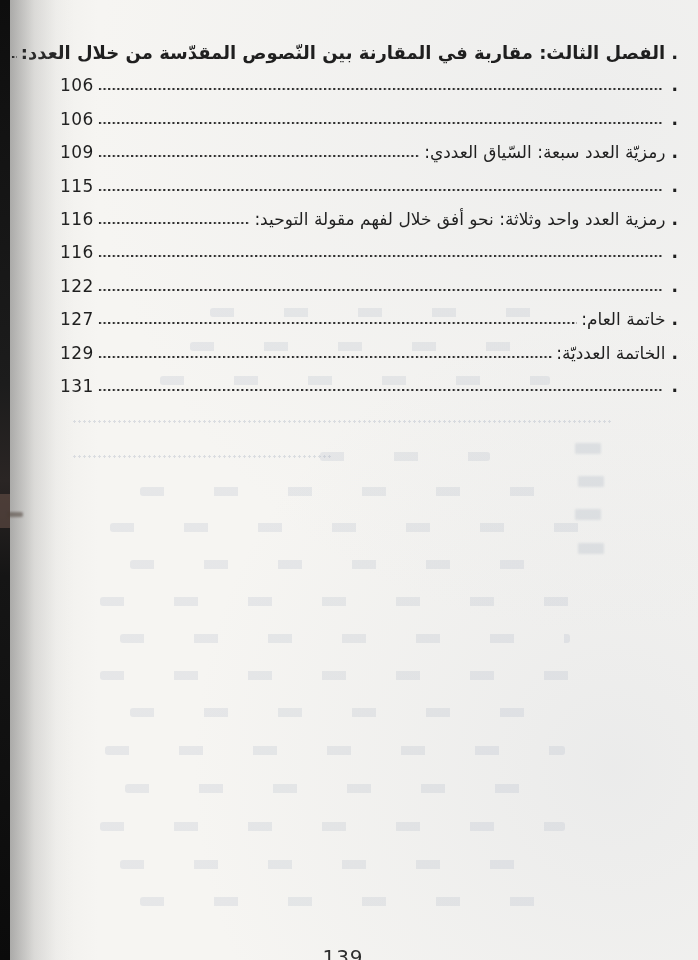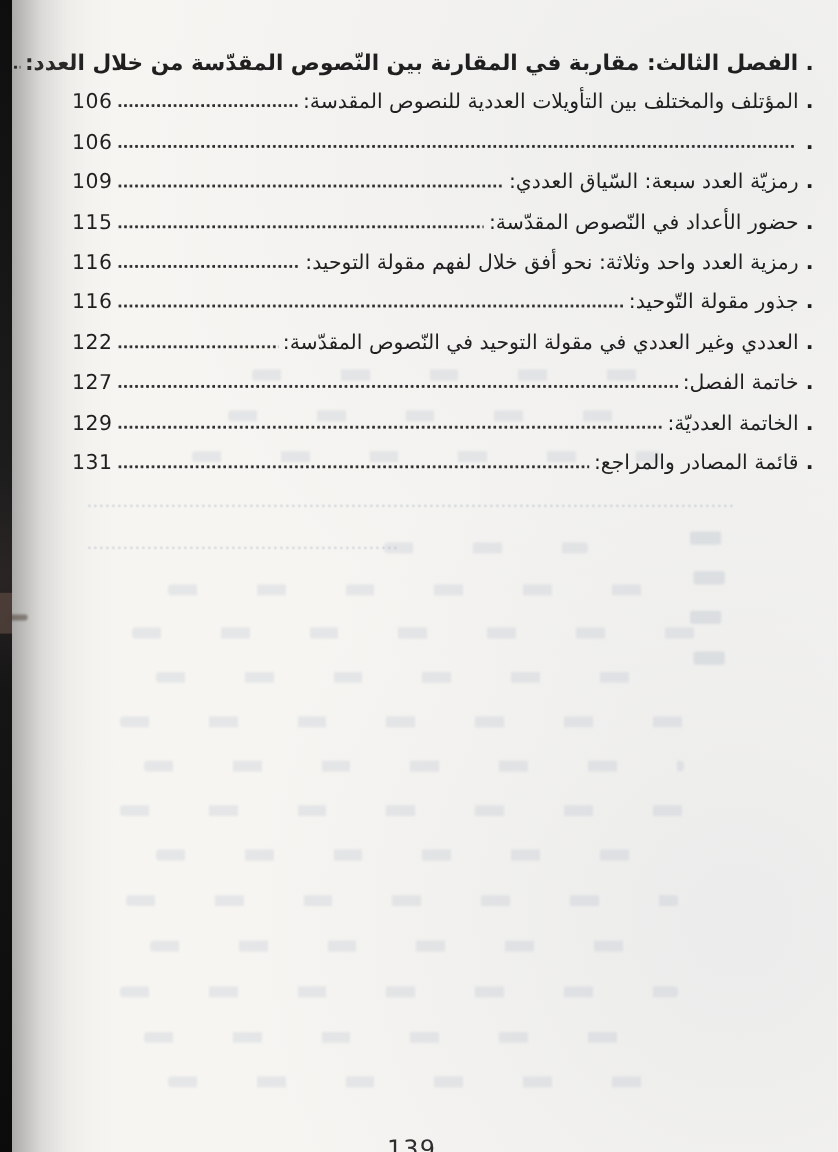--- a/index.html
+++ b/index.html
@@ -81,74 +81,69 @@
 
   <div class="toc" dir="rtl">
       <div class="row heading">
     <span class="bullet">.</span>
     <span class="title">الفصل الثالث: مقاربة في المقارنة بين النّصوص المقدّسة من خلال العدد:</span>
     <span class="leader"></span>
     <span class="num">105</span>
   </div>
       <div class="row">
     <span class="bullet">.</span>
-    <span class="title">المؤتلف والمختلف بين التأويلات العددية للنصوص المقدسة:</span>
     <span class="leader"></span>
     <span class="num">106</span>
   </div>
       <div class="row">
     <span class="bullet">.</span>
     <span class="leader"></span>
     <span class="num">106</span>
   </div>
       <div class="row">
     <span class="bullet">.</span>
     <span class="title">رمزيّة العدد سبعة: السّياق العددي:</span>
     <span class="leader"></span>
     <span class="num">109</span>
   </div>
       <div class="row">
     <span class="bullet">.</span>
-    <span class="title">حضور الأعداد في النّصوص المقدّسة:</span>
     <span class="leader"></span>
     <span class="num">115</span>
   </div>
       <div class="row">
     <span class="bullet">.</span>
     <span class="title">رمزية العدد واحد وثلاثة: نحو أفق خلال لفهم مقولة التوحيد:</span>
     <span class="leader"></span>
     <span class="num">116</span>
   </div>
       <div class="row">
     <span class="bullet">.</span>
-    <span class="title">جذور مقولة التّوحيد:</span>
     <span class="leader"></span>
     <span class="num">116</span>
   </div>
       <div class="row">
     <span class="bullet">.</span>
-    <span class="title">العددي وغير العددي في مقولة التوحيد في النّصوص المقدّسة:</span>
     <span class="leader"></span>
     <span class="num">122</span>
   </div>
       <div class="row">
     <span class="bullet">.</span>
-    <span class="title">خاتمة الفصل:</span>
+    <span class="title">خاتمة العام:</span>
     <span class="leader"></span>
     <span class="num">127</span>
   </div>
       <div class="row">
     <span class="bullet">.</span>
     <span class="title">الخاتمة العدديّة:</span>
     <span class="leader"></span>
     <span class="num">129</span>
   </div>
       <div class="row">
     <span class="bullet">.</span>
-    <span class="title">قائمة المصادر والمراجع:</span>
     <span class="leader"></span>
     <span class="num">131</span>
   </div>
     </div>
 
   <div class="footer-num">139</div>
 
   <div class="edge-shadow"></div>
   <div class="edge-strip"></div>
   <div class="edge-patch"></div>

